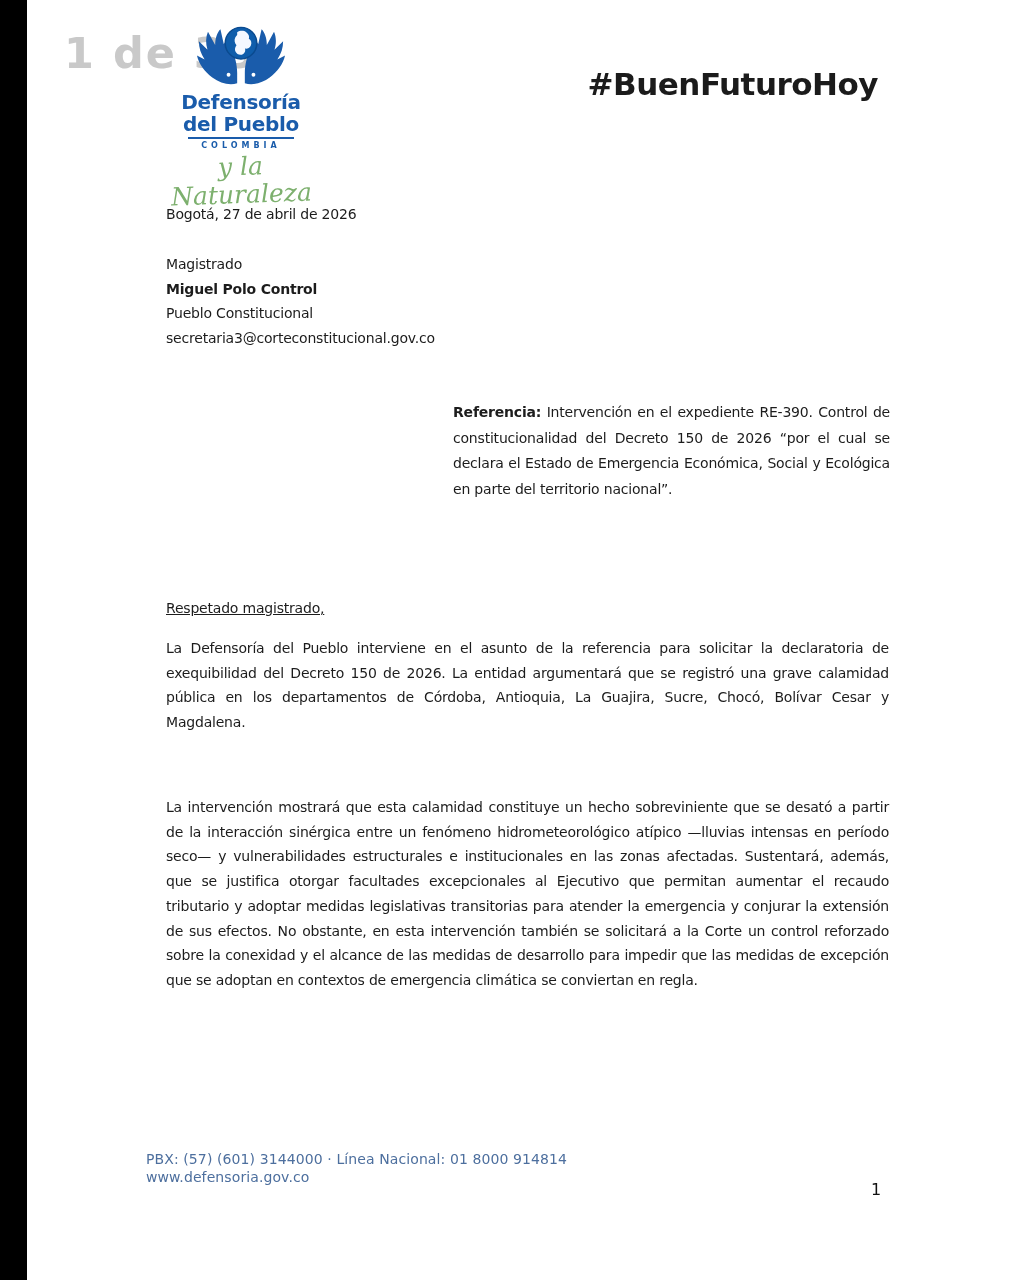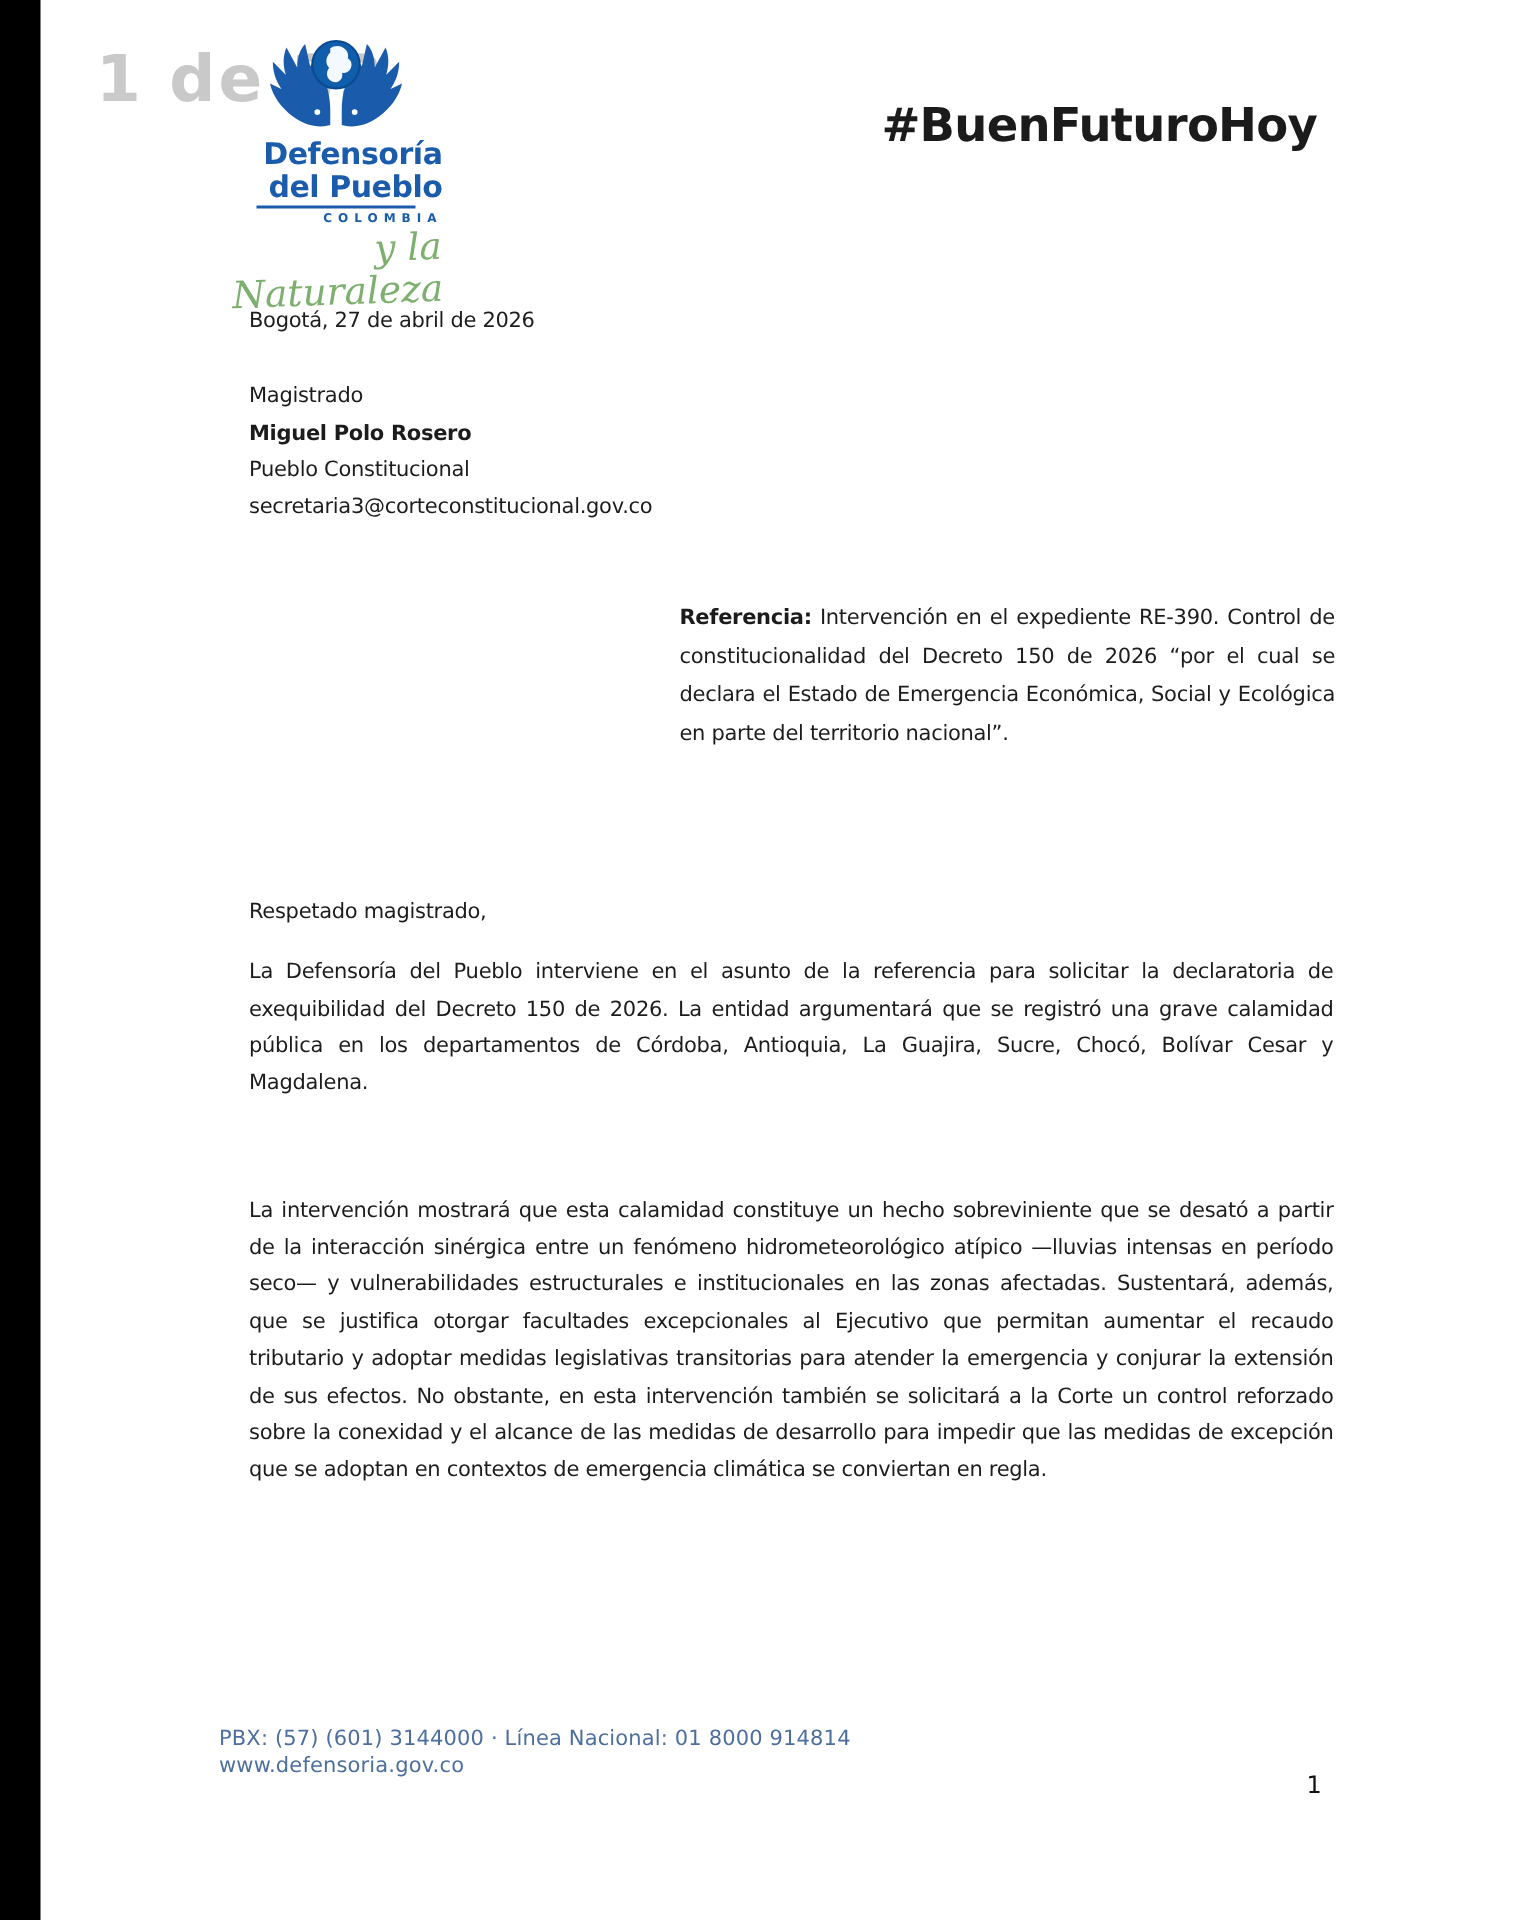--- a/index.html
+++ b/index.html
@@ -21,22 +21,22 @@
 
   .page-indicator {
     position: absolute; left: 64px; top: 28px;
     font-size: 43px; font-weight: 600;
     letter-spacing: 2px;
     color: #c9c9c9;
     z-index: 1;
   }
 
   .logo {
-    position: absolute; left: 153px; top: 24px;
-    width: 142px; text-align: right; z-index: 2;
+    position: absolute; left: 170px; top: 24px;
+    width: 142px; text-align: center; z-index: 2;
   }
   .logo-mark { display: block; margin: 0 auto; }
   .logo-name {
     font-weight: bold; font-size: 20px; line-height: 22px;
     color: #1a5cab; letter-spacing: -0.3px;
   }
   .logo-rule {
     width: 106px; height: 0;
     border-bottom: 2px solid #1a5cab;
     margin: 2px auto 2px auto;
@@ -74,21 +74,21 @@
   .recipient  { position: absolute; left: 166px; top: 252px; }
   .recipient .name { font-weight: bold; }
   .recipient div { line-height: 24.7px; }
 
   .reference {
     position: absolute; left: 453px; top: 400px; width: 437px;
     text-align: justify; line-height: 25.6px;
   }
   .reference .ref-label { font-weight: bold; }
 
-  .salutation { position: absolute; left: 166px; top: 596px; }
+  .salutation { position: absolute; left: 166px; top: 596px; text-decoration: underline; }
 
   .body-par { position: absolute; left: 166px; width: 723px; text-align: justify; }
   .par-1 { top: 636px; }
   .par-2 { top: 795px; }
 
   .footer {
     position: absolute; left: 146px; top: 1150px;
     font-size: 14px; line-height: 18.2px;
     color: #4d6f9e;
     letter-spacing: 0.1px;
@@ -161,21 +161,21 @@
     <div class="logo-country">COLOMBIA</div>
     <div class="logo-tagline">y la Naturaleza</div>
   </div>
 
   <div class="hashtag"><span>#Buen</span><span class="hv">FuturoHoy</span></div>
 
   <div class="date-line letter-text">Bogotá, 27 de abril de 2026</div>
 
   <div class="recipient letter-text">
     <div>Magistrado</div>
-    <div class="name">Miguel Polo Rosero</div>
+    <div class="name">Miguel Polo Control</div>
     <div>Pueblo Constitucional</div>
     <div>secretaria3@corteconstitucional.gov.co</div>
   </div>
 
   <div class="reference letter-text">
     <span class="ref-label">Referencia:</span>
     <span>Intervención en el expediente RE-390. Control de constitucionalidad del Decreto 150 de 2026 “por el cual se declara el Estado de Emergencia Económica, Social y Ecológica en parte del territorio nacional”.</span>
   </div>
 
   <div class="salutation letter-text">Respetado magistrado,</div>

